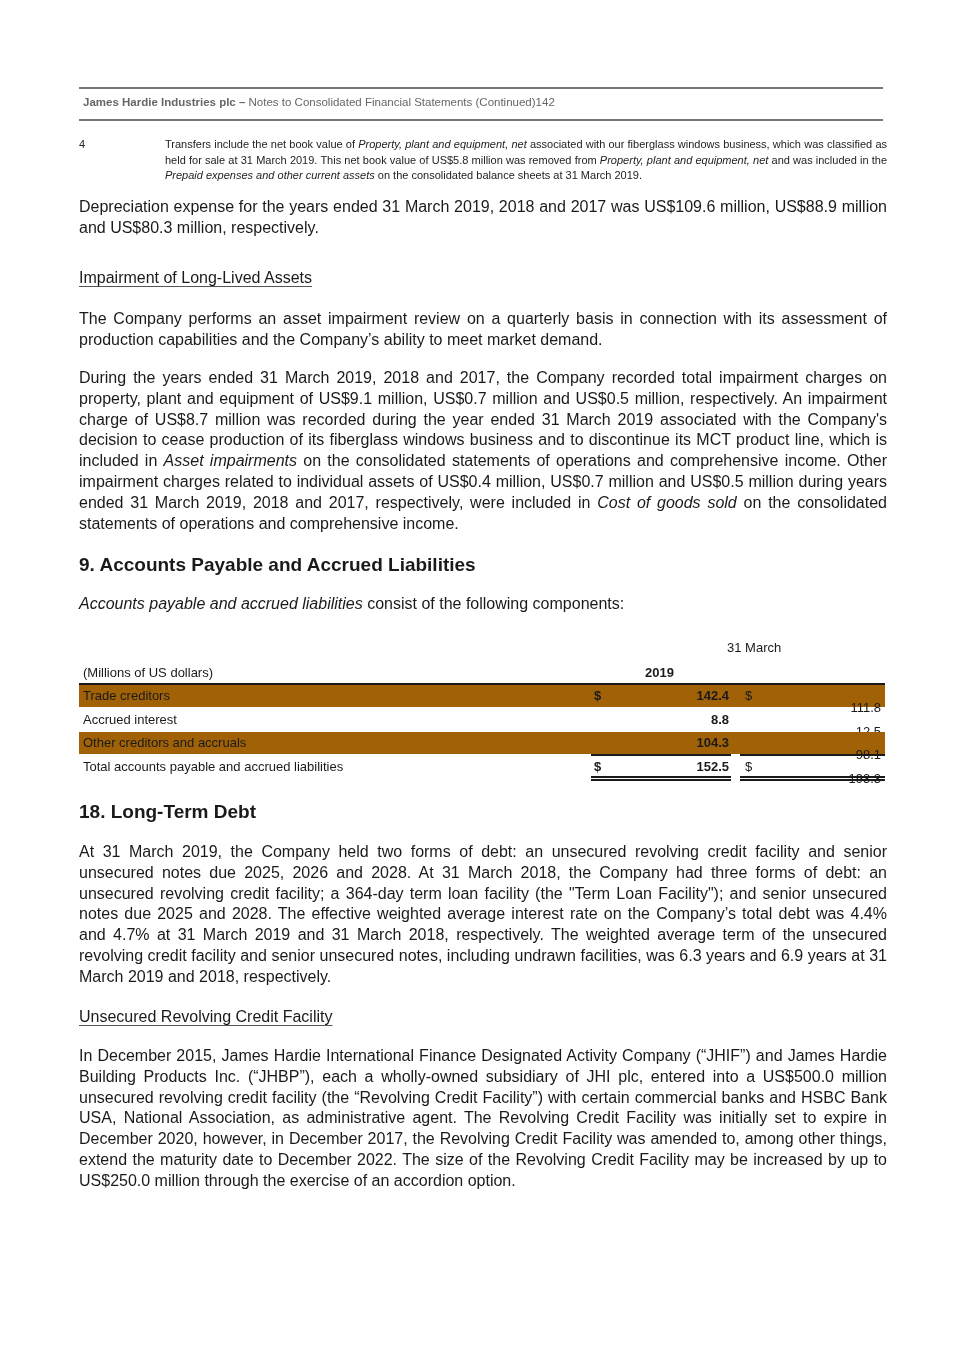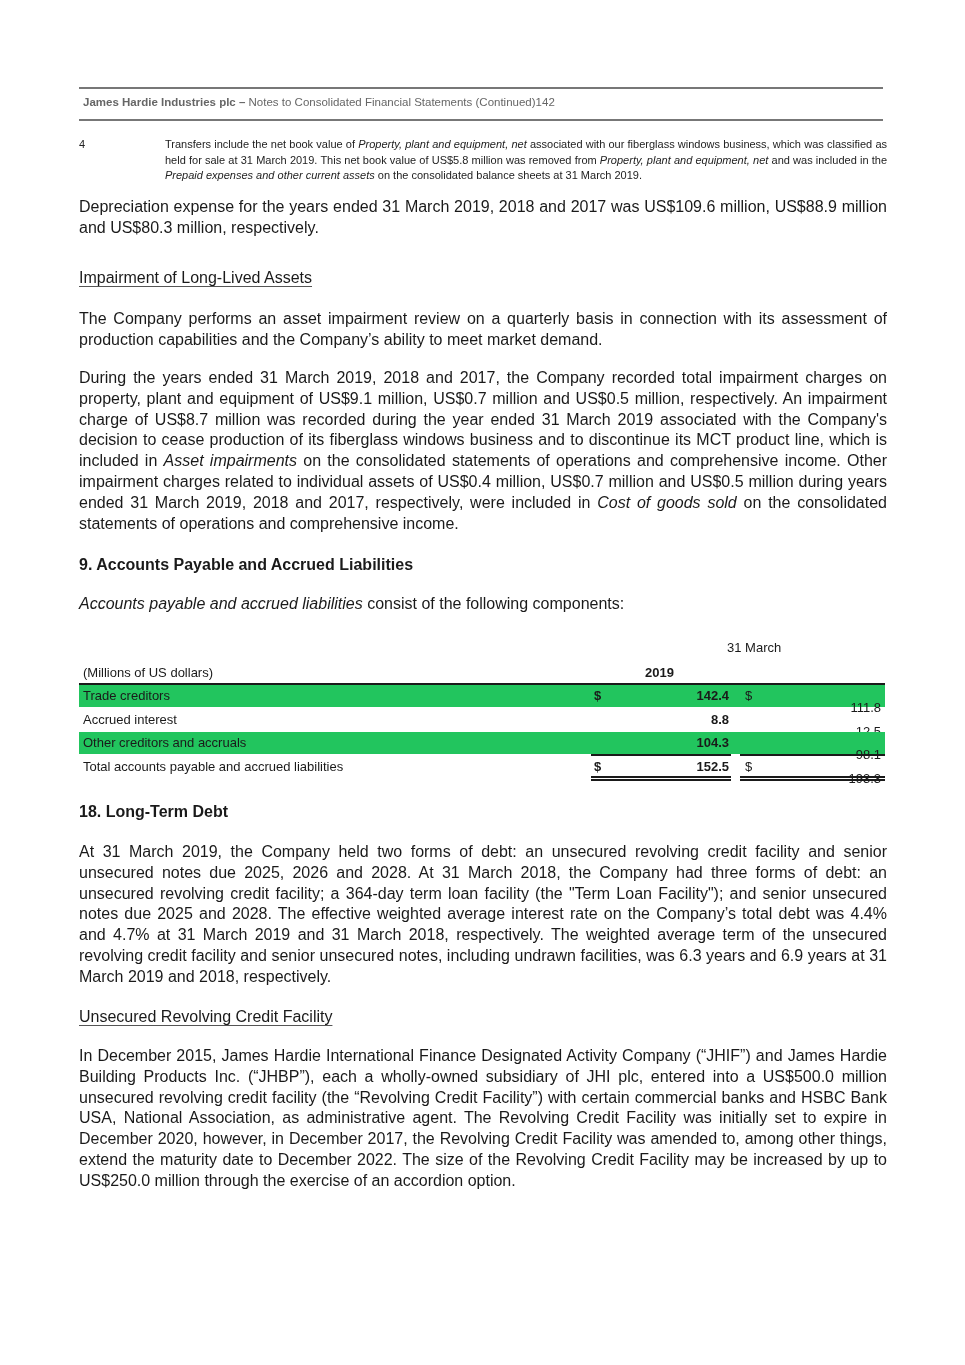--- a/index.html
+++ b/index.html
@@ -10,24 +10,24 @@
     .page { position: absolute; left: 79px; top: 0; width: 808px; }
     .hdr-rule-top { position: absolute; top: 87px; left: 0; width: 804px; height: 1.5px; background: #777; }
     .hdr-rule-bot { position: absolute; top: 119px; left: 0; width: 804px; height: 1.5px; background: #777; }
     .hdr { position: absolute; top: 96px; left: 4px; width: 796px; font-size: 11.5px; color: #666; display: flex; justify-content: flex-start; }
     .hdr b { color: #666; font-weight: bold; }
     .fn { position: absolute; top: 137px; left: 0; width: 808px; font-size: 11px; line-height: 15.5px; color: #222; }
     .fn .num { position: absolute; left: 0; top: 0; }
     .fn .txt { margin-left: 86px; text-align: justify; }
     .body-text { position: absolute; left: 0; width: 808px; font-size: 16px; line-height: 20.8px; text-align: justify; color: #1a1a1a; }
     .u { text-decoration: underline; text-underline-offset: 3px; text-decoration-color: #555; }
-    .h { font-weight: bold; font-size: 16px; }
+    .h { font-weight: bold; font-size: 19px; }
     .tbl { position: absolute; left: 0; top: 640px; width: 808px; font-size: 13px; }
     .tbl .row { position: absolute; left: 0; width: 806px; height: 22px; }
-    .tbl .shade { background: #22c55e; }
+    .tbl .shade { background: #a16207; }
     .tbl .c { position: absolute; top: 3px; }
     .lbl { left: 4px; }
     .d19 { left: 515px; font-weight: bold; }
     .v19 { right: 156px; font-weight: bold; text-align: left; }
     .d18 { left: 666px; }
     .v18 { right: 4px; text-align: center; margin-top: 12px; }
     .line { position: absolute; height: 1.5px; background: #1a1a1a; }
   </style>
 </head>
 <body>

